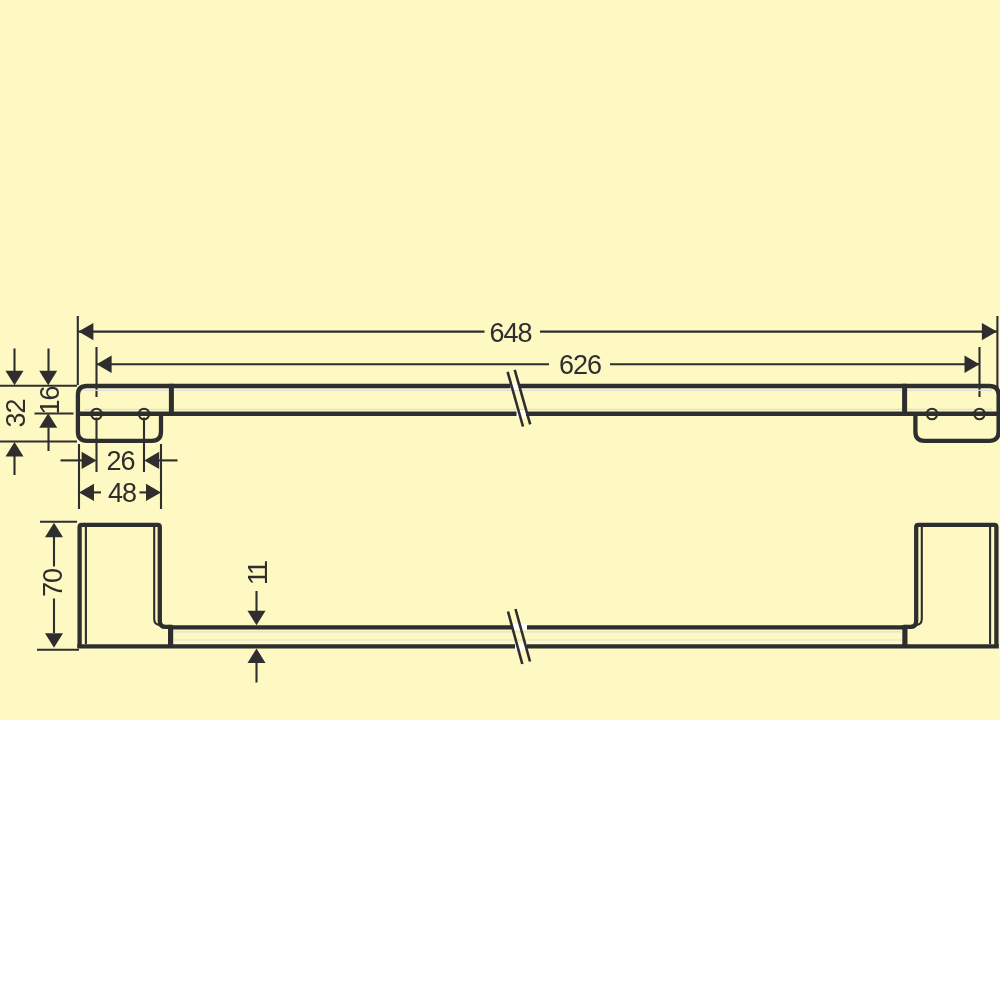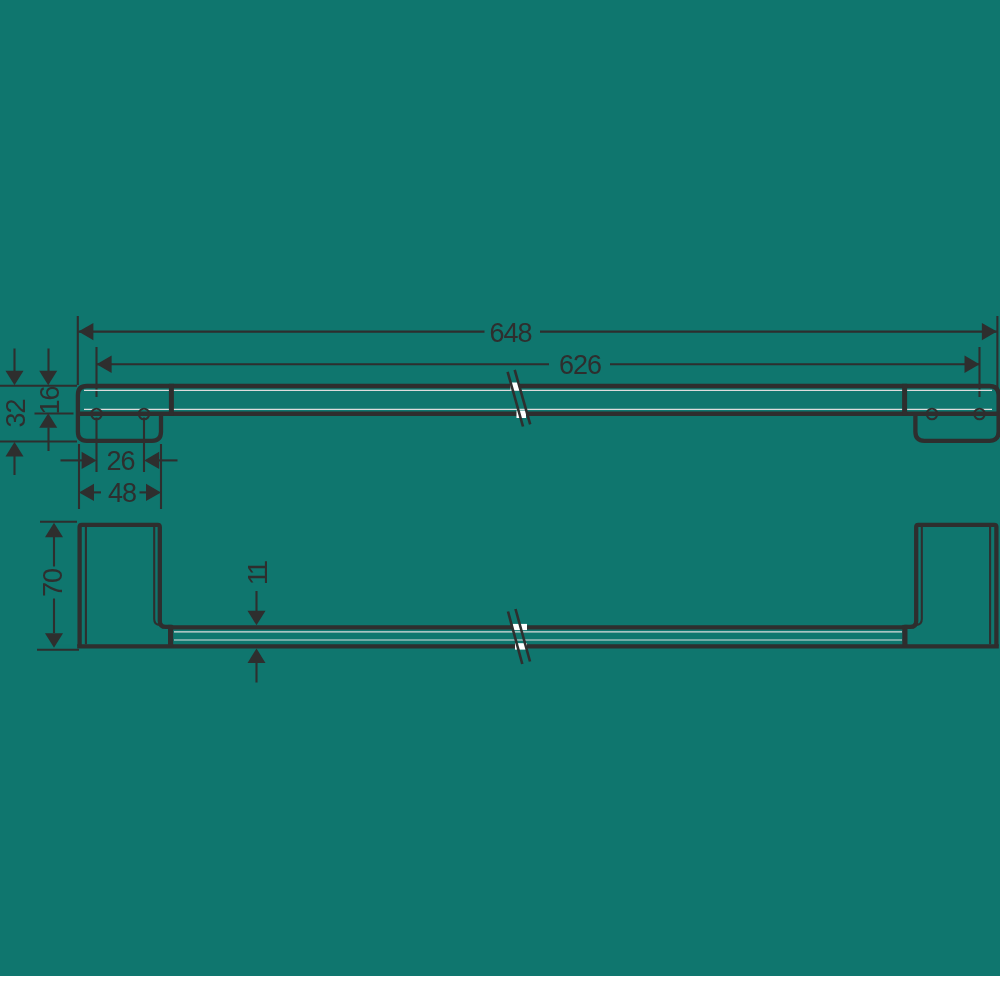--- a/index.html
+++ b/index.html
@@ -1,16 +1,16 @@
 <!DOCTYPE html>
 <html><head>
 <meta charset="utf-8">
 <style>
   html,body{margin:0;padding:0;background:#ffffff;}
-  .page{width:1000px;height:976px;position:relative;background:#0f766e;overflow:hidden;}
+  .page{width:1000px;height:720px;position:relative;background:#fef9c3;overflow:hidden;}
   svg{display:block;}
   text{font-family:"Liberation Sans",sans-serif;fill:#2e2e2e;font-size:27px;letter-spacing:-1px;}
 </style>
 </head>
 <body>
 <div class="page">
 <svg width="1000" height="1000" viewBox="0 0 1000 1000">
 <g stroke="#2e2e2e" fill="none">
 
 <line x1="77.8" y1="316" x2="77.8" y2="385" stroke-width="2.1"></line>

